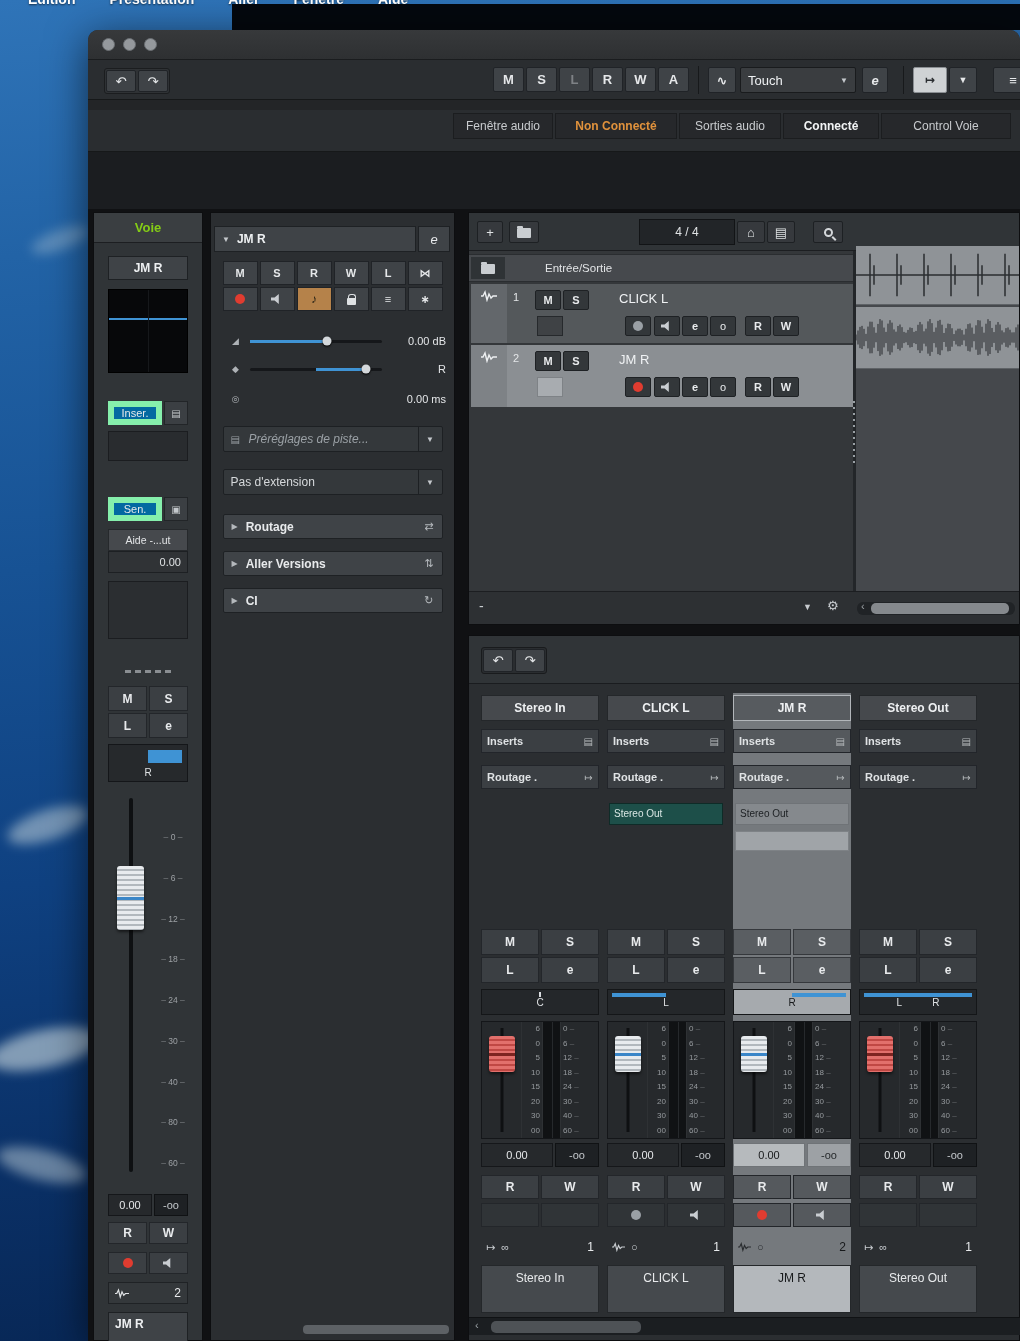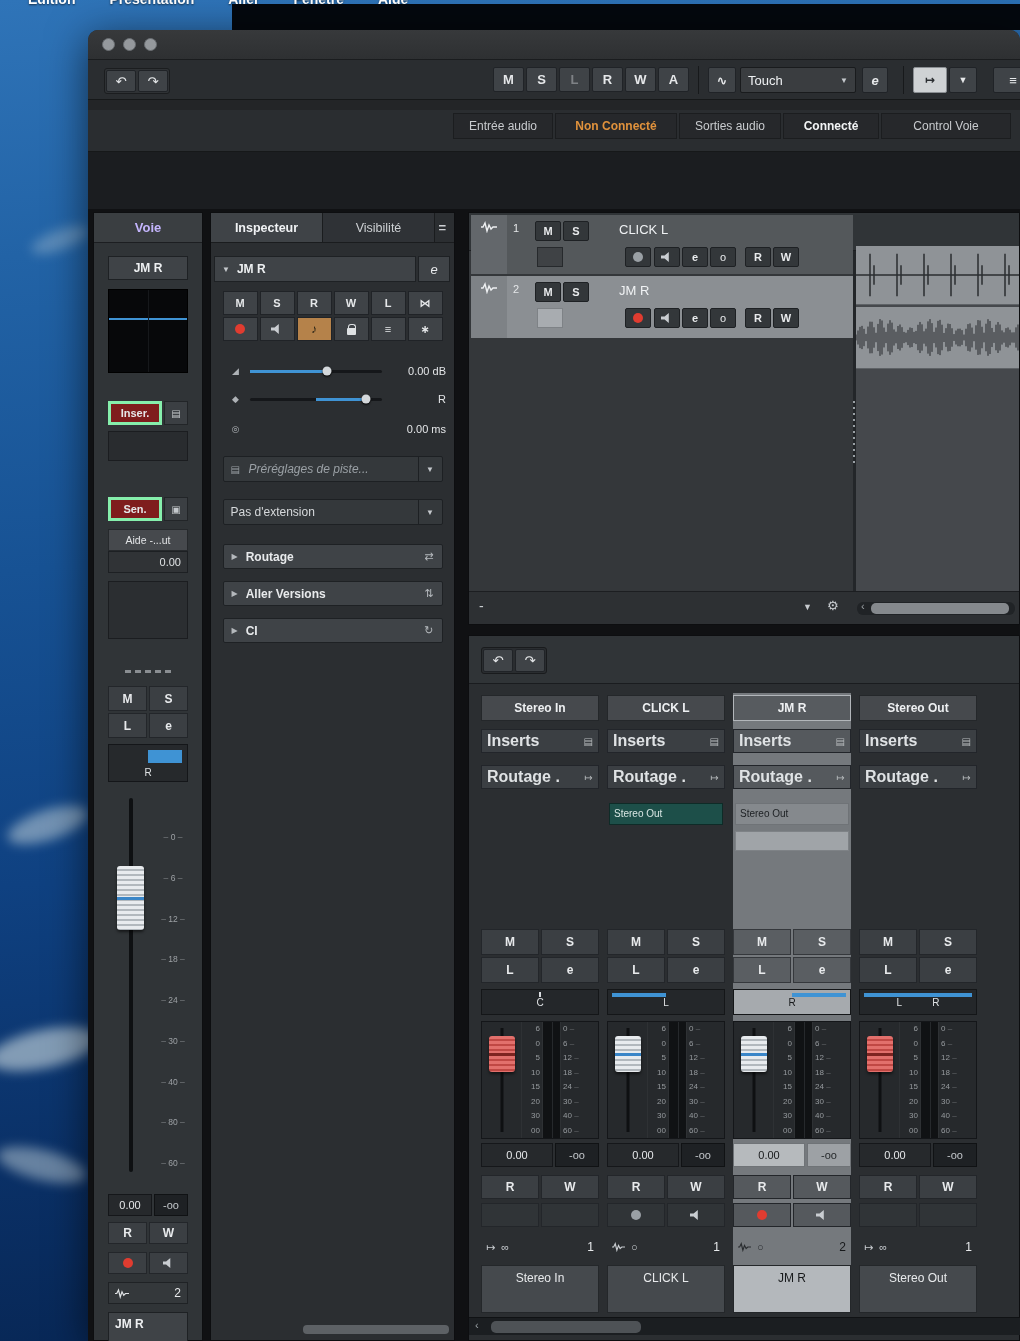--- a/index.html
+++ b/index.html
@@ -39,27 +39,27 @@
 .conn-tabs{position:absolute;left:365px;top:3px;display:flex;gap:2px}
 .conn-tab{height:26px;background:#26282b;border:1px solid #1b1d1f;display:flex;align-items:center;justify-content:center;font-size:12px;color:#c8cbce;padding:0 10px}
 .conn-tab.w1{width:100px}.conn-tab.w2{width:122px}.conn-tab.w3{width:102px}.conn-tab.w4{width:96px}.conn-tab.w5{width:130px}
 .conn-tab.warn{color:#e0923c;font-weight:bold}
 .conn-tab.ok{color:#f2f4f5;font-weight:bold}
 .darkband{position:absolute;left:0;top:122px;width:932px;height:58px;background:#1b1d20;border-bottom:1px solid #101113}
 .content-bg{position:absolute;left:0;top:180px;width:932px;height:1131px;background:#101113}
 .panel{position:absolute;background:#2e3134;border:1px solid #0d0e10}
 
 #voie{left:5px;top:182px;width:110px;height:1129px;background:#303437}
-.v-header{height:30px;background:#3a3e41;border-bottom:1px solid #1c1e21;display:flex;align-items:center;justify-content:center;font-weight:bold;font-size:13px;color:#c4b5fd}
+.v-header{height:30px;background:#3a3e41;border-bottom:1px solid #1c1e21;display:flex;align-items:center;justify-content:center;font-weight:bold;font-size:13px;color:#84cc16}
 .v-name{width:80px;height:24px;margin:13px auto 0;background:#3f4347;border:1px solid #1e2124;display:flex;align-items:center;justify-content:center;font-weight:bold;font-size:12px;color:#eef0f2}
 .v-meter{width:80px;height:84px;margin:9px auto 0;background:#07080a;border:1px solid #000;position:relative}
 .v-meter::before{content:"";position:absolute;left:0;right:0;top:28px;height:2px;background:#3f93d4}
 .v-meter::after{content:"";position:absolute;top:0;bottom:0;left:50%;width:1px;background:#16181b}
 .v-row{width:80px;height:24px;display:flex;gap:2px;margin:0 auto}
-.v-row .lbl{flex:1;background:#7f1d1d;border:3px solid #86efac;font-size:11px;font-weight:bold;color:#e6e8ea;display:flex;align-items:center;justify-content:center}
+.v-row .lbl{flex:1;background:#0369a1;border:6px solid #86efac;font-size:11px;font-weight:normal;color:#e6e8ea;display:flex;align-items:center;justify-content:center}
 .v-row .ico{width:24px;background:#3b3f43;border:1px solid #222528;color:#c4c8cc;font-size:10px;display:flex;align-items:center;justify-content:center}
 .mt28{margin-top:28px}.mt32{margin-top:36px}
 .v-empty{width:80px;height:30px;margin:6px auto 0;background:#292c2f;border:1px solid #1b1d20}
 .v-slot{width:80px;height:22px;margin:8px auto 0;background:#46494d;border:1px solid #26292c;font-size:10.5px;color:#e2e4e6;display:flex;align-items:center;justify-content:center}
 .v-val{width:80px;height:22px;margin:0 auto;background:#303336;border:1px solid #1d2023;font-size:11px;color:#dfe2e4;display:flex;align-items:center;justify-content:flex-end;padding-right:6px}
 .v-empty2{width:80px;height:58px;margin:8px auto 0;background:#2b2e31;border:1px solid #1b1d20}
 .v-dashes{width:46px;height:3px;margin:31px auto 0;background:repeating-linear-gradient(90deg,#8a8e92 0 6px,transparent 6px 10px)}
 .gcell{background:#3b3f43;border:1px solid #23262a;display:flex;align-items:center;justify-content:center;font-weight:bold;font-size:12px;color:#e8eaec}
 .v-grid{width:80px;margin:13px auto 0;display:grid;grid-template-columns:1fr 1fr;gap:2px}
 .v-grid .gcell{height:25px}
@@ -178,21 +178,21 @@
 .mix-undo{position:absolute;left:12px;top:11px;display:flex;gap:2px;background:#2a2d30;border:1px solid #191b1d;border-radius:3px;padding:1px}
 .mix-undo .btn{width:30px;height:23px;font-weight:normal;font-size:13px}
 .mix-cols{display:flex;gap:8px;padding:9px 0 0 12px}
 .ch{width:118px;display:flex;flex-direction:column}
 .ch.sel{background:#75797d}
 .ch-name{height:26px;margin-top:2px;background:#46494d;border:1px solid #24272a;display:flex;align-items:center;justify-content:center;font-weight:bold;font-size:12px;color:#eef0f2}
 .ch.sel .ch-name{background:#575b5f;border-color:#b2b6ba}
 .ch-row{height:24px;margin-top:8px;background:#3b3f43;border:1px solid #22252a;display:flex;align-items:center;padding:0 5px}
 .ch-row.rt{margin-top:12px}
 .ch.sel .ch-row{background:#55595d}
-.crl{font-size:16px;font-weight:bold;color:#dfe2e4;flex:1}
+.crl{font-size:11px;font-weight:bold;color:#dfe2e4;flex:1}
 .cri{color:#b8bcbe;font-size:10px}
 .ch-target{height:22px;margin:14px 2px 0;font-size:10px;line-height:20px;padding-left:4px}
 .ch-target.teal{background:#1d4f49;color:#d8e6e3;border:1px solid #0e2b27}
 .ch-target.gray{background:#85898d;color:#1d2023;border:1px solid #6f7377}
 .hidden{visibility:hidden}
 .ch-extra{height:20px;margin:6px 2px 0}
 .ch-extra.lit{background:#a0a4a8;border:1px solid #7e8286}
 .ch-spacer{height:78px}
 .ch-grid{display:grid;grid-template-columns:1fr 1fr;gap:2px}
 .ch-grid .gcell{height:26px}
@@ -290,21 +290,21 @@
       <span class="btn tb-caret">
           <span>▼</span>
         </span>
       <span class="btn tb-partial">
           <span>≡</span>
         </span>
     </div>
 
     <div class="connbar">
       <div class="conn-tabs">
-        <div class="conn-tab w1">Entrée audio</div>
+        <div class="conn-tab w1">Fenêtre audio</div>
         <div class="conn-tab w2 warn">Non Connecté</div>
         <div class="conn-tab w3">Sorties audio</div>
         <div class="conn-tab w4 ok">Connecté</div>
         <div class="conn-tab w5">Control Voie</div>
       </div>
     </div>
     <div class="darkband"></div>
     <div class="content-bg"></div>
 
     <div class="panel" id="voie">
@@ -368,25 +368,20 @@
       <div class="v-num">
         <svg class="wf-ico" width="14" height="11" viewBox="0 0 16 12">
             <path d="M0 6h2l2-4 2 8 2-6 2 4 2-2h4"></path>
           </svg>
         <span class="t-num">2</span>
       </div>
       <div class="v-foot">JM R</div>
     </div>
 
     <div class="panel" id="inspector">
-      <div class="insp-tabs">
-        <div class="insp-tab active">Inspecteur</div>
-        <div class="insp-tab">Visibilité</div>
-        <span class="insp-menu">=</span>
-      </div>
       <div class="insp-name-row">
         <div class="insp-name">
           <span class="caret">▼</span>
           <span>JM R</span>
         </div>
         <div class="insp-e">e</div>
       </div>
       <div class="insp-grid">
         <div class="ig">M</div>
         <div class="ig">S</div>
@@ -472,20 +467,26 @@
         <div class="sig-box">4 / 4</div>
         <span class="a-btn a-home">
             <span>⌂</span>
           </span>
         <span class="a-btn a-grid">
             <span>▤</span>
           </span>
         <span class="a-btn a-search">
             <span class="icon-search"></span>
           </span>
+      </div>
+      <div class="io-row">
+        <span class="io-folder">
+            <span class="icon-folder"></span>
+          </span>
+        <span class="io-label">Entrée/Sortie</span>
       </div>
 
       <div class="trk trk1">
         <div class="trk-strip">
           <svg class="wf-ico" width="16" height="12" viewBox="0 0 16 12">
               <path d="M0 6h2l2-4 2 8 2-6 2 4 2-2h4"></path>
             </svg>
         </div>
         <div class="trk-body">
           <span class="trk-no">1</span>

